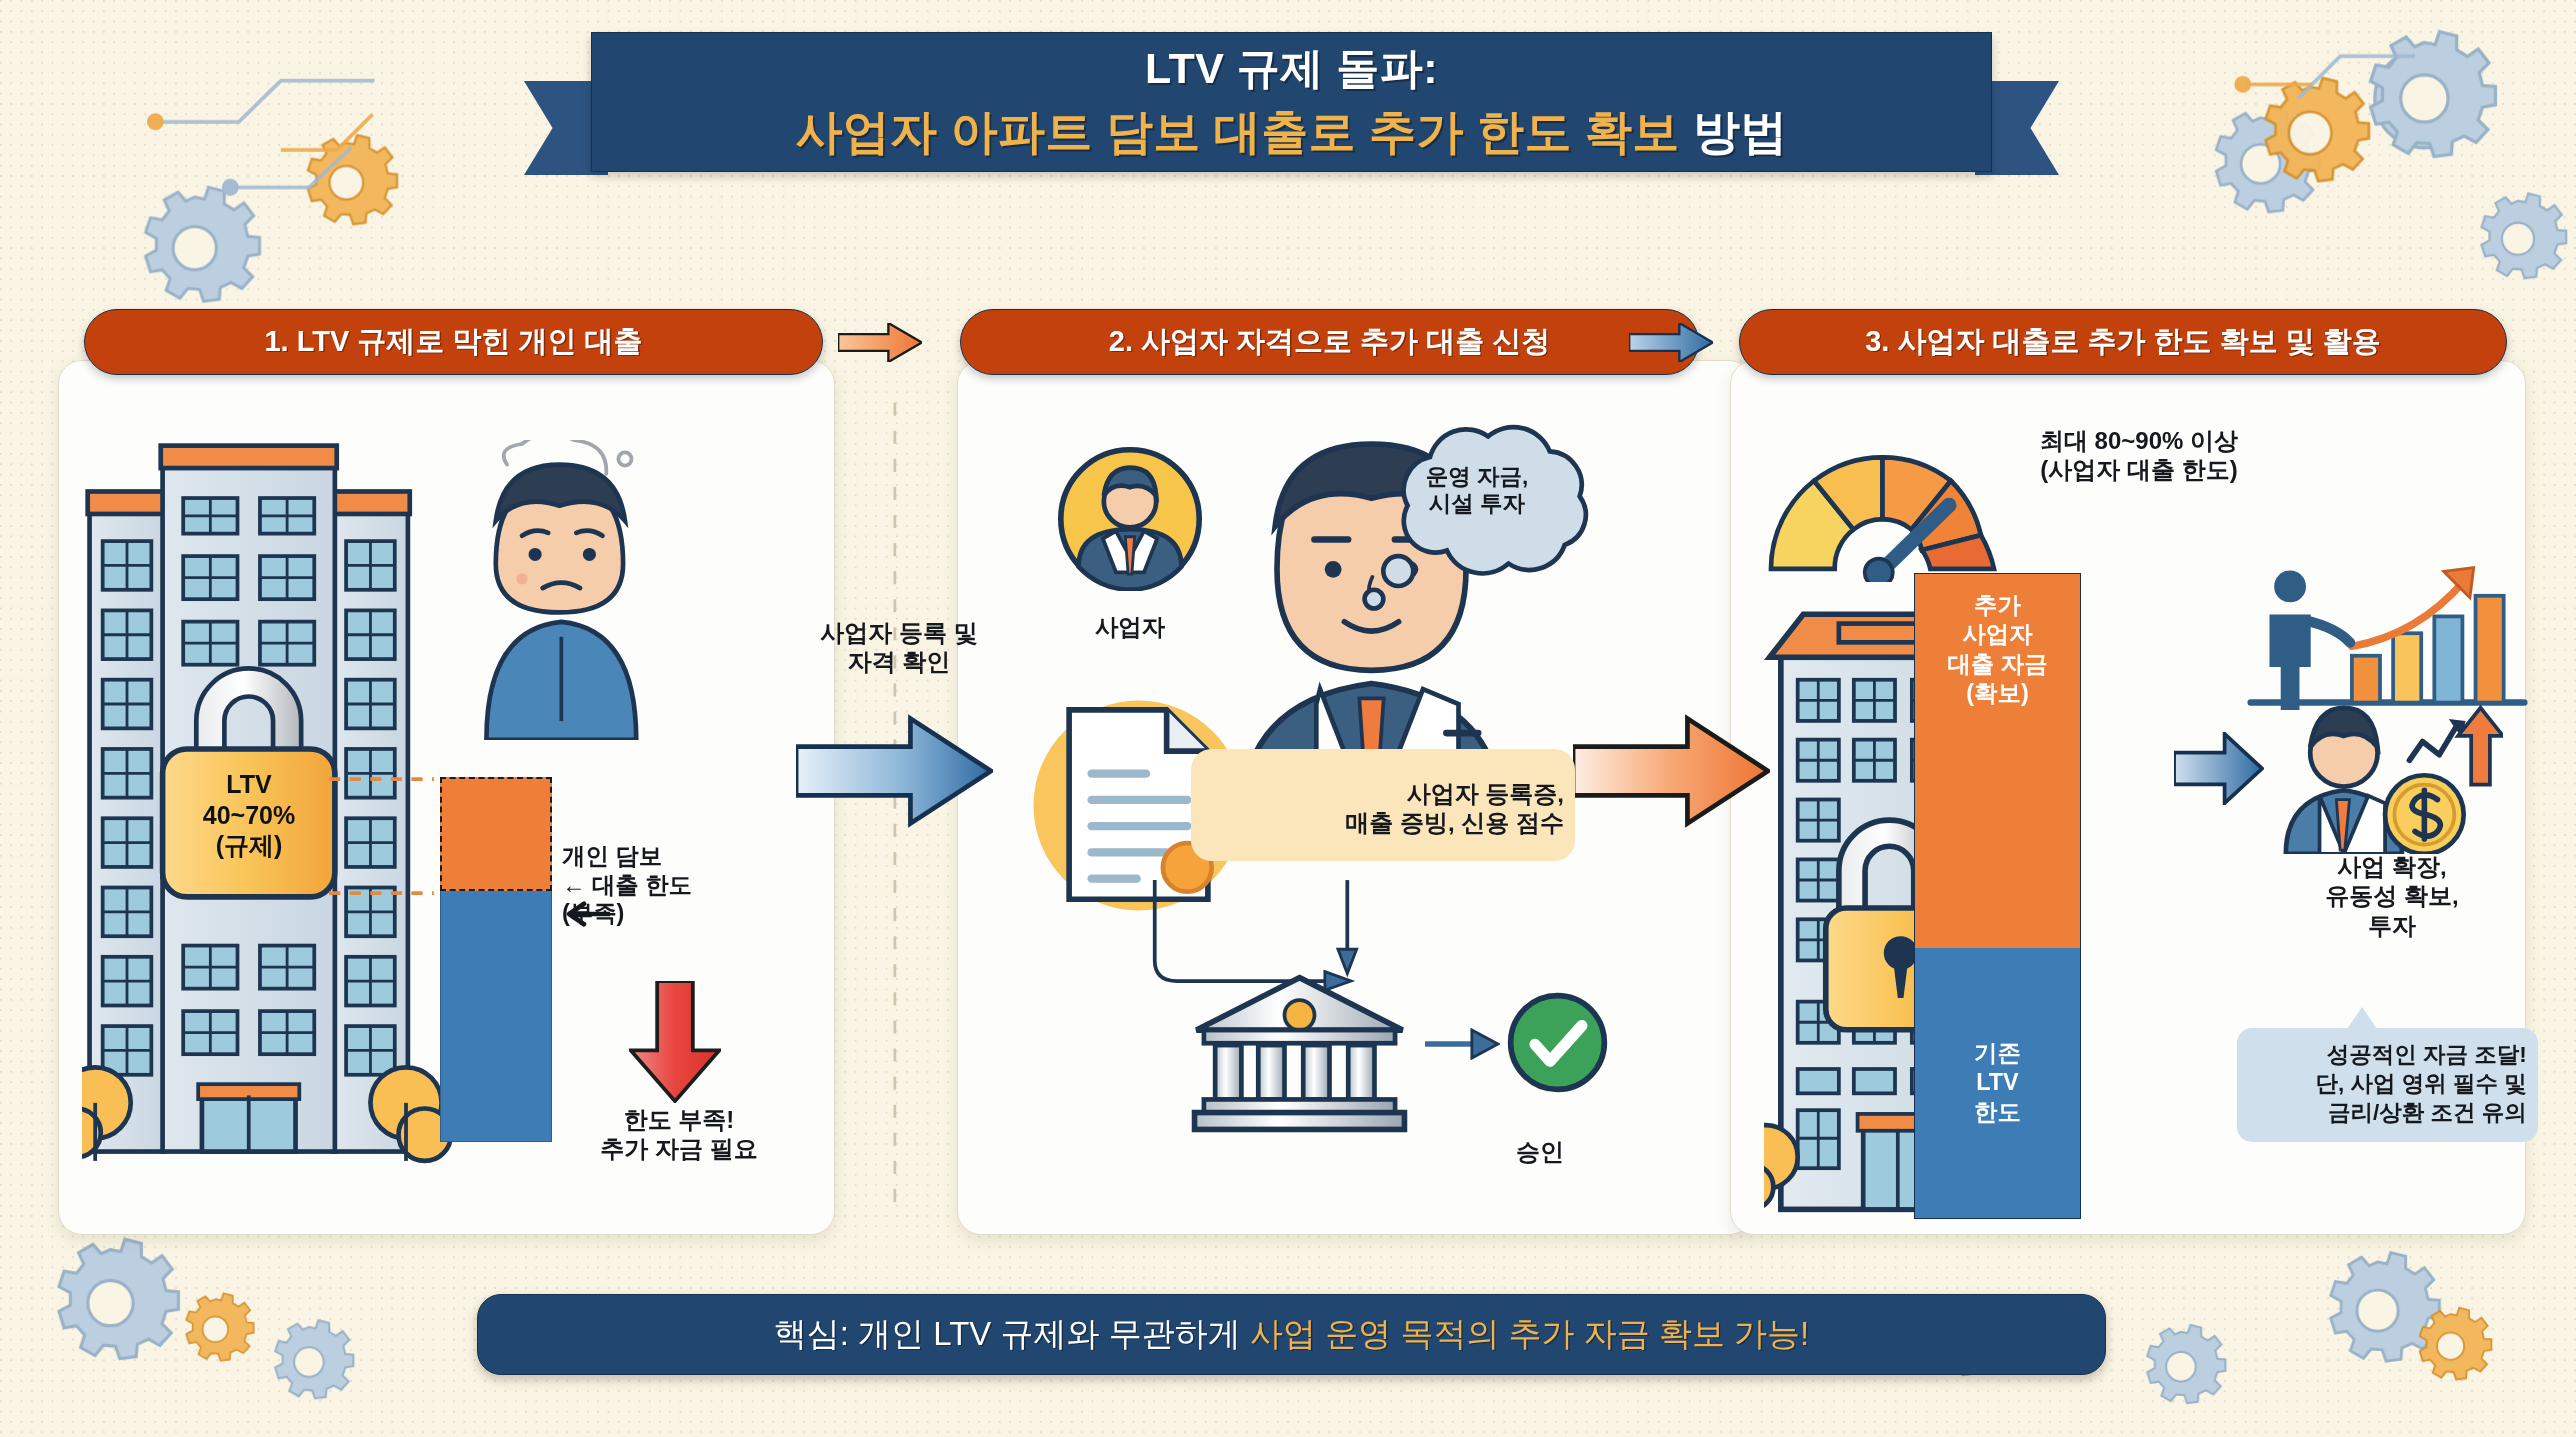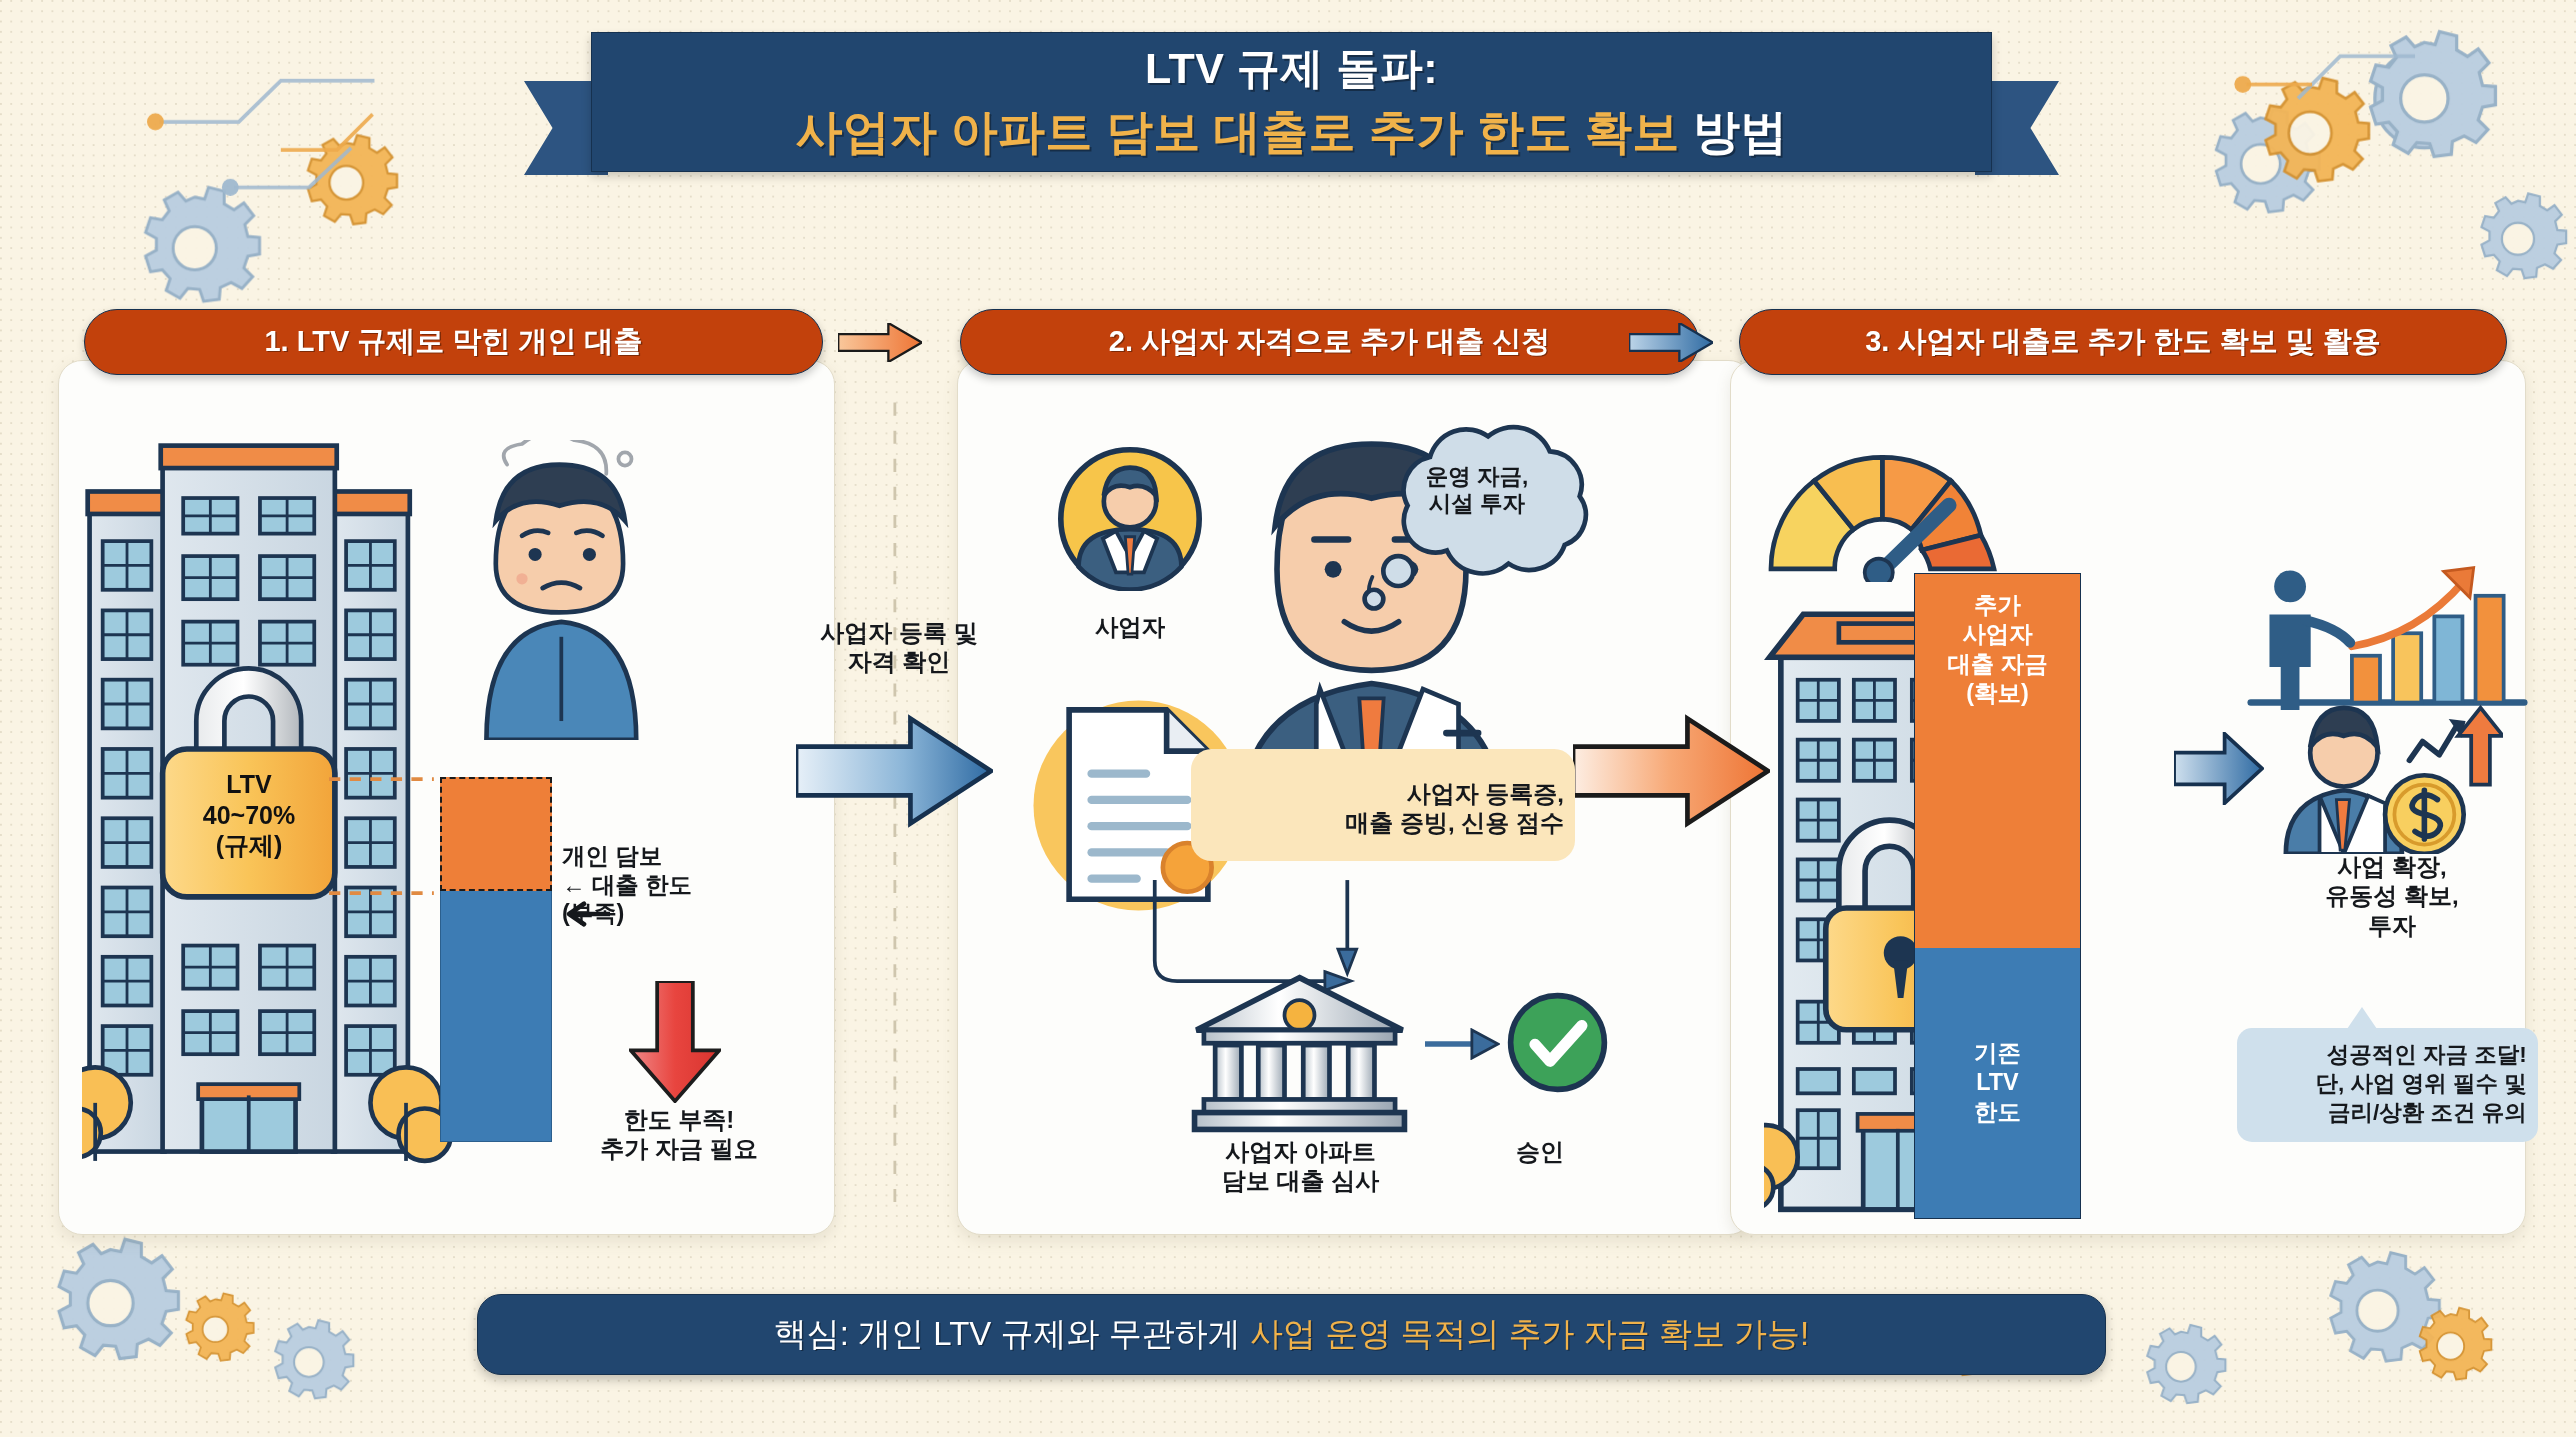--- a/index.html
+++ b/index.html
@@ -500,22 +500,20 @@
     <rect x="18" y="62" width="204" height="14" fill="url(#colG)" stroke="#1d3551" stroke-width="5"></rect>
     <g fill="url(#colG)" stroke="#1d3551" stroke-width="5">
       <rect x="30" y="78" width="28" height="58"></rect>
         <rect x="76" y="78" width="28" height="58"></rect>
       <rect x="124" y="78" width="28" height="58"></rect>
         <rect x="172" y="78" width="28" height="58"></rect>
     </g>
     <rect x="18" y="136" width="204" height="14" fill="url(#colG)" stroke="#1d3551" stroke-width="5"></rect>
     <rect x="8" y="150" width="224" height="18" fill="url(#colG)" stroke="#1d3551" stroke-width="6"></rect>
   </svg>
-  <div class="ktxt" id="p2-bank-label">사업자 아파트
-담보 대출 심사</div>
 
   <svg style="position:absolute;left:1425px;top:1028px;" width="75" height="32" viewBox="0 0 80 34">
     <path d="M0,17 H52" stroke="#3b6c9c" stroke-width="6" stroke-linecap="round"></path>
     <path d="M50,2 L78,17 L50,32 Z" fill="#3b6c9c" stroke="#1d3551" stroke-width="3"></path>
   </svg>
 
   <svg style="position:absolute;left:1505px;top:990px;" width="105" height="105" viewBox="0 0 112 112">
     <circle cx="56" cy="56" r="50" fill="#3da259" stroke="#1d3551" stroke-width="6"></circle>
     <path d="M32,58 L48,76 L82,38" fill="none" stroke="#ffffff" stroke-width="12" stroke-linecap="round" stroke-linejoin="round"></path>
   </svg>
@@ -534,20 +532,22 @@
 
   <svg style="position:absolute;left:1756px;top:432px;" width="253" height="150" viewBox="0 0 270 160">
     <path d="M16,146 A119,119 0 0 1 62,52 L104,104 A52,52 0 0 0 84,146 Z" fill="#f7d35f" stroke="#1d3551" stroke-width="5"></path>
     <path d="M62,52 A119,119 0 0 1 135,27 V93 A52,52 0 0 0 104,104 Z" fill="#f8be50" stroke="#1d3551" stroke-width="5"></path>
     <path d="M135,27 A119,119 0 0 1 208,52 L166,104 A52,52 0 0 0 135,93 Z" fill="#f69a46" stroke="#1d3551" stroke-width="5"></path>
     <path d="M208,52 A119,119 0 0 1 240,110 L177,126 A52,52 0 0 0 166,104 Z" fill="#f18337" stroke="#1d3551" stroke-width="5"></path>
     <path d="M240,110 A119,119 0 0 1 254,146 H186 A52,52 0 0 0 177,126 Z" fill="#ea6a34" stroke="#1d3551" stroke-width="5"></path>
     <path d="M132,150 L206,78" stroke="#2f5d86" stroke-width="16" stroke-linecap="round"></path>
     <circle cx="131" cy="150" r="15" fill="#2f5d86" stroke="#1d3551" stroke-width="4"></circle>
   </svg>
+  <div class="ktxt" id="p3-gauge-label">최대 80~90% 이상
+(사업자 대출 한도)</div>
 
   <svg style="position:absolute;left:1764px;top:599px;" width="262" height="620" viewBox="0 0 280 662">
     <defs>
       <linearGradient id="wallG3" x1="0" y1="0" x2="1" y2="0">
         <stop offset="0" stop-color="#e2eaf0"></stop>
           <stop offset="1" stop-color="#c8d6e1"></stop>
       </linearGradient>
       <linearGradient id="shackG3" x1="0" y1="0" x2="1" y2="0">
         <stop offset="0" stop-color="#e8eaec"></stop>
           <stop offset=".45" stop-color="#ffffff"></stop>

